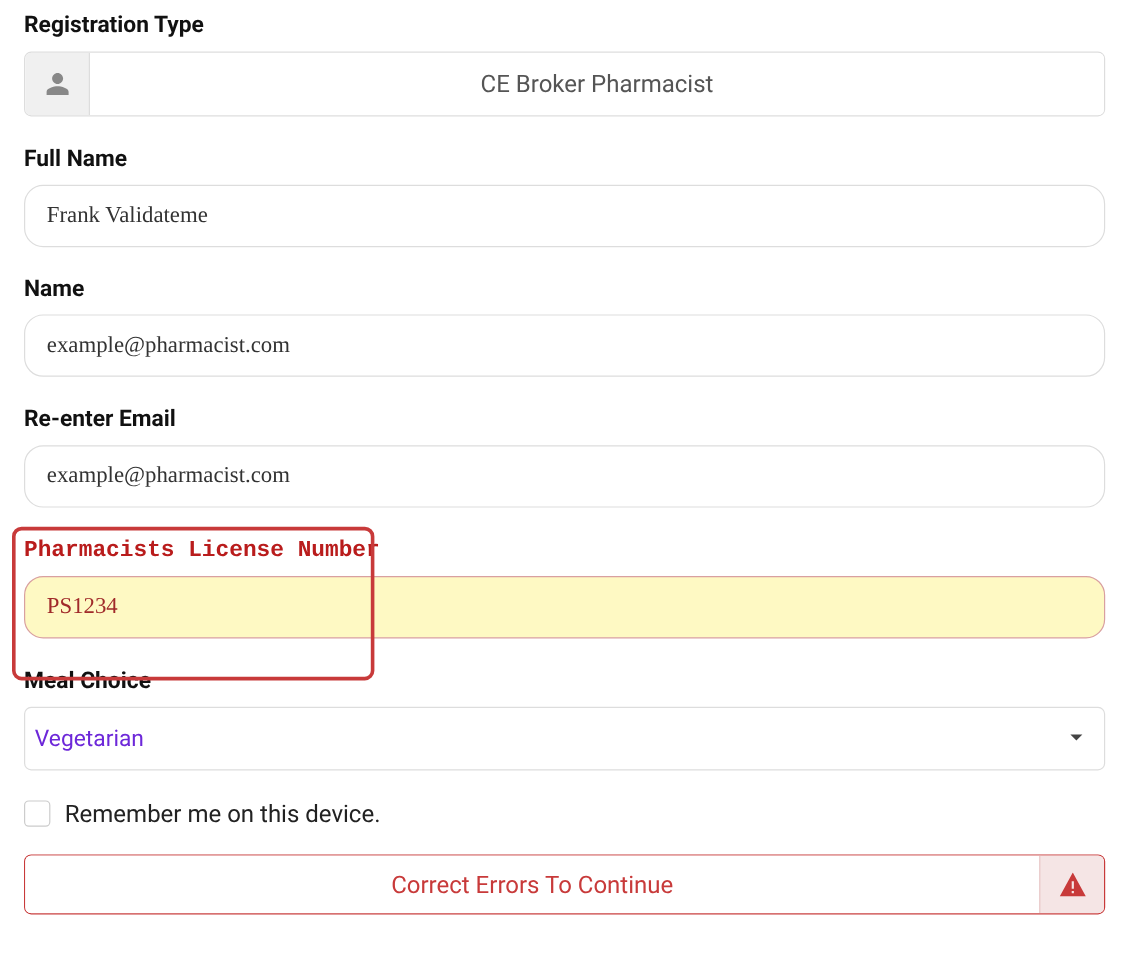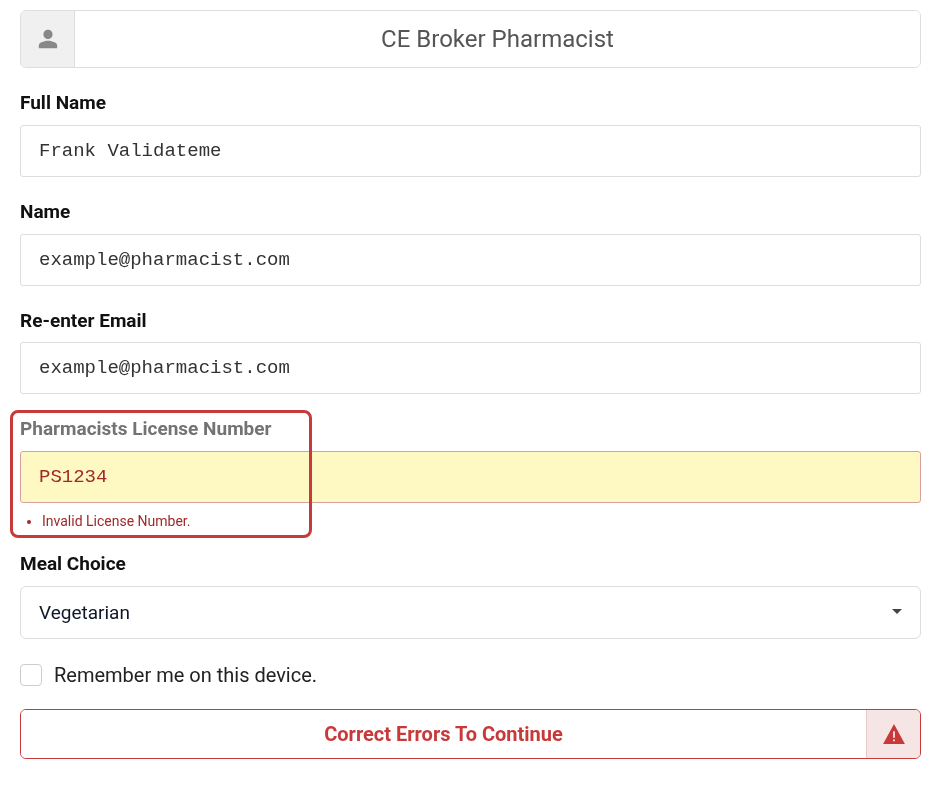--- a/index.html
+++ b/index.html
@@ -33,37 +33,37 @@
       display: flex;
       align-items: center;
       justify-content: center;
       color: #777;
       border-right: 1px solid #ddd;
     }
     .readonly-value {
       flex: 1;
       padding: 14px 18px;
       color: #555;
-      font-size: 24px;
+      font-size: 20px;
       text-align: center;
       background: #fff;
     }
     .text-input {
       width: 100%;
       border: 1px solid #ddd;
-      border-radius: 3px;
+      border-radius: 16px;
       padding: 14px 18px;
       font-size: 19px;
       color: #333;
-      font-family: Liberation Mono, monospace;
-      background: #fff;
-    }
-
-    
-    .error-field-group .form-label { color: #737373; }
+      font-family: Liberation Serif, serif;
+      background: #fff;
+    }
+
+    
+    .error-field-group .form-label { color: #b91c1c; font-family: Liberation Mono, monospace; }
     .error-field-group .text-input {
       border-color: #d9a0a0;
       background: #fef9c3;
       color: #a02a2a;
     }
     .error-annotation {
       position: absolute;
       top: -8px;
       left: -10px;
       width: 302px;
@@ -82,23 +82,23 @@
 
     
     .select-wrap {
       position: relative;
       width: 100%;
     }
     .select-input {
       width: 100%;
       border: 1px solid #ddd;
       border-radius: 6px;
-      padding: 14px 18px;
+      padding: 14px 8px;
       font-size: 19px;
-      color: #0f172a;
+      color: #6d28d9;
       font-family: inherit;
       background: #fff;
       appearance: none;
       cursor: pointer;
     }
     .select-caret {
       position: absolute;
       right: 18px;
       top: 50%;
       transform: translateY(-50%);
@@ -127,21 +127,20 @@
       text-align: right;
     }
 
     
     .submit-bar {
       display: flex;
       border: 1.5px solid #c83a3a;
       border-radius: 6px;
       overflow: hidden;
       height: 50px;
-      font-weight: bold;
     }
     .submit-text {
       flex: 1;
       display: flex;
       align-items: center;
       justify-content: center;
       color: #c83a3a;
       font-size: 20px;
       background: #fff;
       cursor: pointer;
@@ -154,20 +153,21 @@
       justify-content: center;
       border-left: 1px solid #e8c8c8;
     }
 
     svg { display: block; }
   </style>
 </head>
 <body>
 
 <div class="form-group">
+  <label class="form-label">Registration Type</label>
   <div class="input-group">
     <div class="input-icon-addon">
       <svg width="22" height="22" viewBox="0 0 24 24" fill="#888">
           <path d="M12 12c2.7 0 5-2.3 5-5s-2.3-5-5-5-5 2.3-5 5 2.3 5 5 5zm0 2c-3.3 0-10 1.7-10 5v3h20v-3c0-3.3-6.7-5-10-5z"></path>
         </svg>
     </div>
     <div class="readonly-value">CE Broker Pharmacist</div>
   </div>
 </div>
 
@@ -183,23 +183,20 @@
 
 <div class="form-group">
   <label class="form-label">Re-enter Email</label>
   <input type="text" class="text-input" value="example@pharmacist.com" style="">
 </div>
 
 <div class="form-group error-field-group">
   <div class="error-annotation" id="err-annot" style="height: 128px;"></div>
   <label class="form-label">Pharmacists License Number</label>
   <input type="text" class="text-input" value="PS1234" style="">
-  <ul class="error-bullet-list">
-    <li>Invalid License Number.</li>
-  </ul>
 </div>
 
 <div class="form-group">
   <label class="form-label">Meal Choice</label>
   <div class="select-wrap">
     <div class="select-input">Vegetarian</div>
     <span class="select-caret">
       <svg width="12" height="8" viewBox="0 0 12 8" fill="#444">
           <path d="M1 1l5 5 5-5z"></path>
         </svg>

